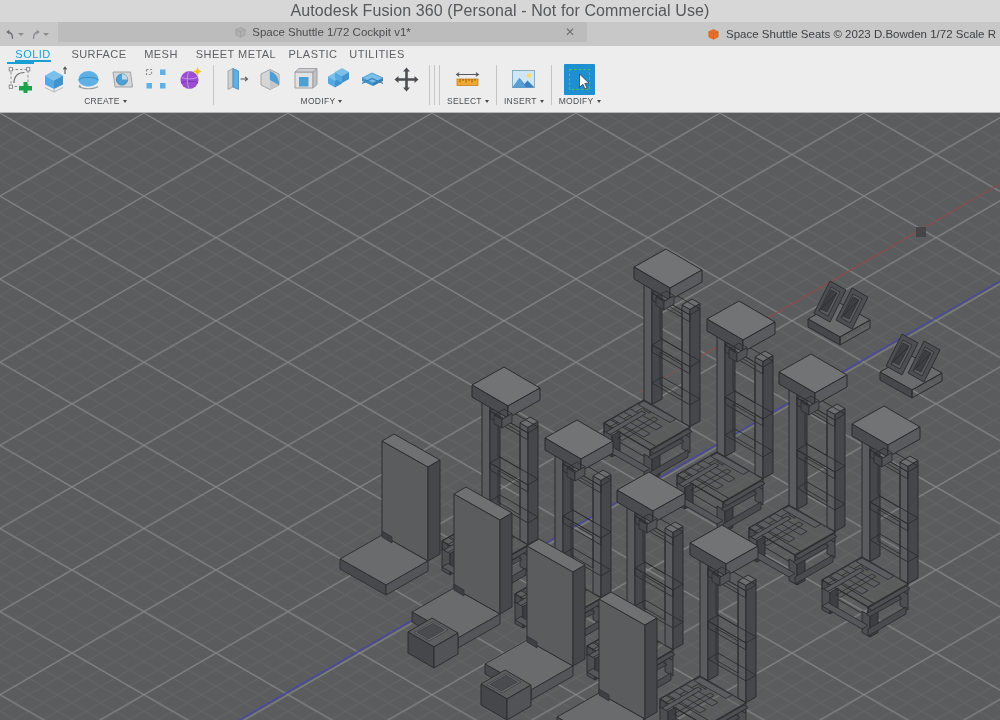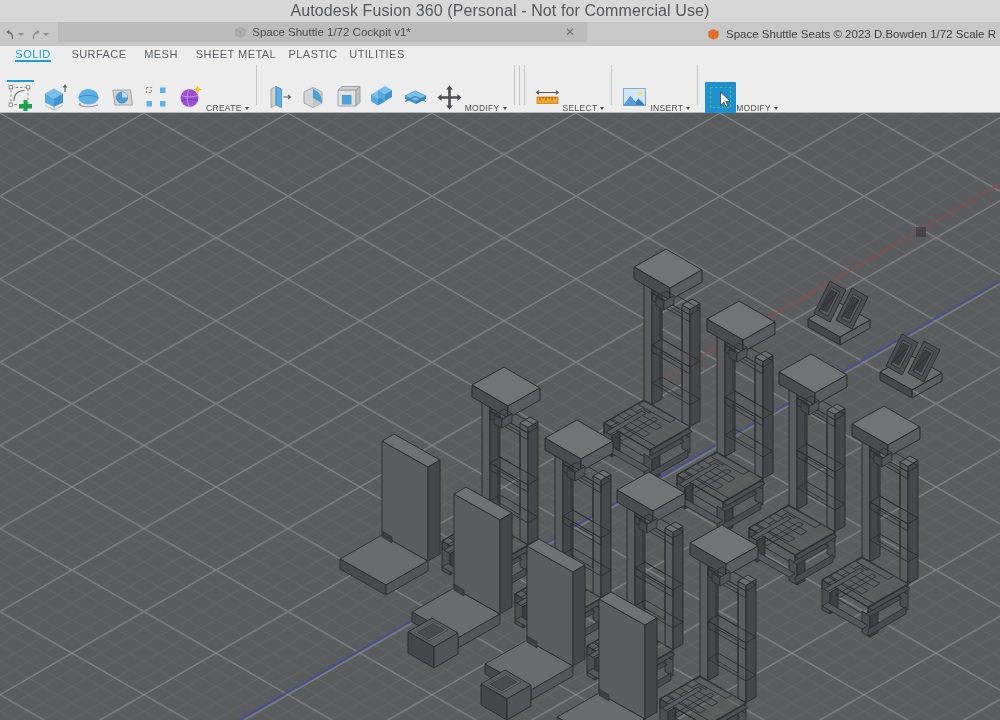--- a/index.html
+++ b/index.html
@@ -92,21 +92,21 @@
 
   
   .ribbon {
     position: absolute; left: 0; top: 62px; width: 1000px; height: 51px;
     background: #ededed;
     display: flex; align-items: flex-start;
     border-bottom: 1px solid #b6b6b6;
   }
   .rgroup {
     height: 51px; position: relative;
-    display: flex; flex-direction: row; align-items: flex-end;
+    display: flex; flex-direction: column; align-items: center;
     padding: 0 5px;
   }
   .rgroup-icons {
     display: flex; align-items: flex-start; gap: 3px;
     height: 33px; padding-top: 2px;
   }
   .rgroup-label {
     font-size: 8.5px; color: #4b4d50; letter-spacing: .3px;
     display: flex; align-items: center; gap: 3px;
     white-space: nowrap; margin-top: 1px;

